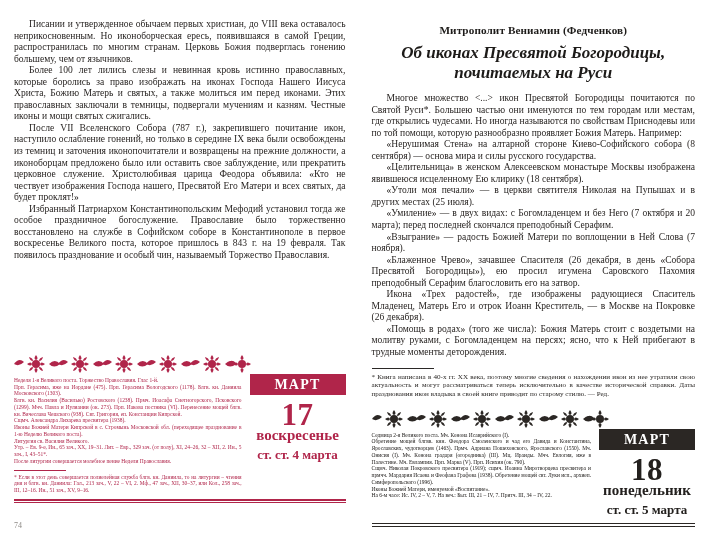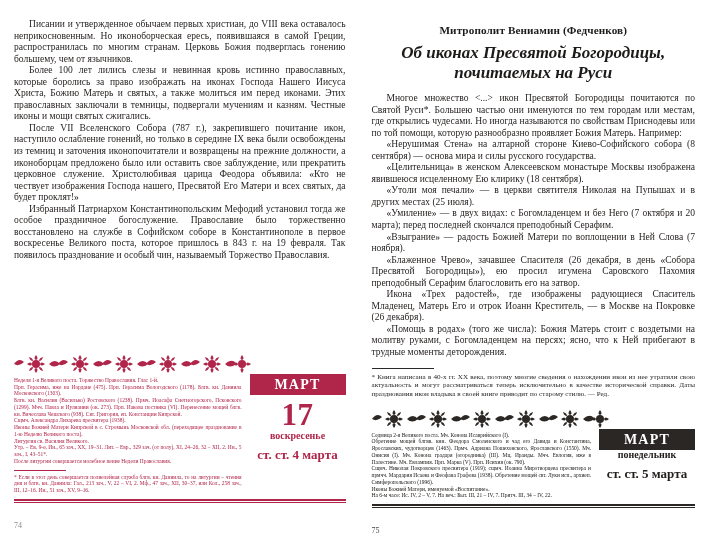--- a/index.html
+++ b/index.html
@@ -135,21 +135,21 @@
   .page-left .datebox .month { background: #b0254a; }
   .page-right .datebox .month { background: #2b2724; }
   .datebox .daynum {
     font-size: 31px;
     font-weight: bold;
     line-height: 32px;
     margin-top: 4px;
     letter-spacing: .5px;
   }
   .datebox .dayname {
-    font-size: 10px;
+    font-size: 15px;
     font-weight: bold;
     line-height: 11px;
     margin-top: -1px;
   }
   .datebox .oldstyle {
     font-size: 13px;
     font-weight: bold;
     margin-top: 6px;
   }
   .page-left .datebox .daynum,
@@ -422,20 +422,21 @@
       <div class="cal-text">
         <p>Седмица 2-я Великого поста. Мч. Конона Исаврийского (I).</p>
         <p>Обретение мощей блгвв. кнн. Феодора Смоленского и чад его Давида и Константина, Ярославских, чудотворцев (1463). Прмч. Адриана Пошехонского, Ярославского (1550). Мч. Онисия (I). Мч. Конона градаря (огородника) (III). Мц. Ираиды. Мчч. Евлогия, иже в Палестине. Мч. Евлампия. Прп. Марка (V). Прп. Исихия (ок. 790).</p>
         <p>Сщмч. Николая Покровского пресвитера (1919); сщмч. Иоанна Миротворцева пресвитера и прмчч. Мардария Исаева и Феофана Графова (1938). Обретение мощей свт. Луки исп., архиеп. Симферопольского (1996).</p>
         <p>Иконы Божией Матери, именуемой «Воспитание».</p>
         <p>На 6-м часе: Ис. IV, 2 – V, 7. На веч.: Быт. III, 21 – IV, 7. Притч. III, 34 – IV, 22.</p>
       </div>
 
       <div class="datebox">
         <div class="month">МАРТ</div>
+        <div class="daynum">18</div>
         <div class="dayname">понедельник</div>
         <div class="oldstyle">ст. ст. 5 марта</div>
       </div>
     </div>
 
     <div class="bottom-rules">
       <div class="r1"></div>
       <div class="r2"></div>
     </div>
 

